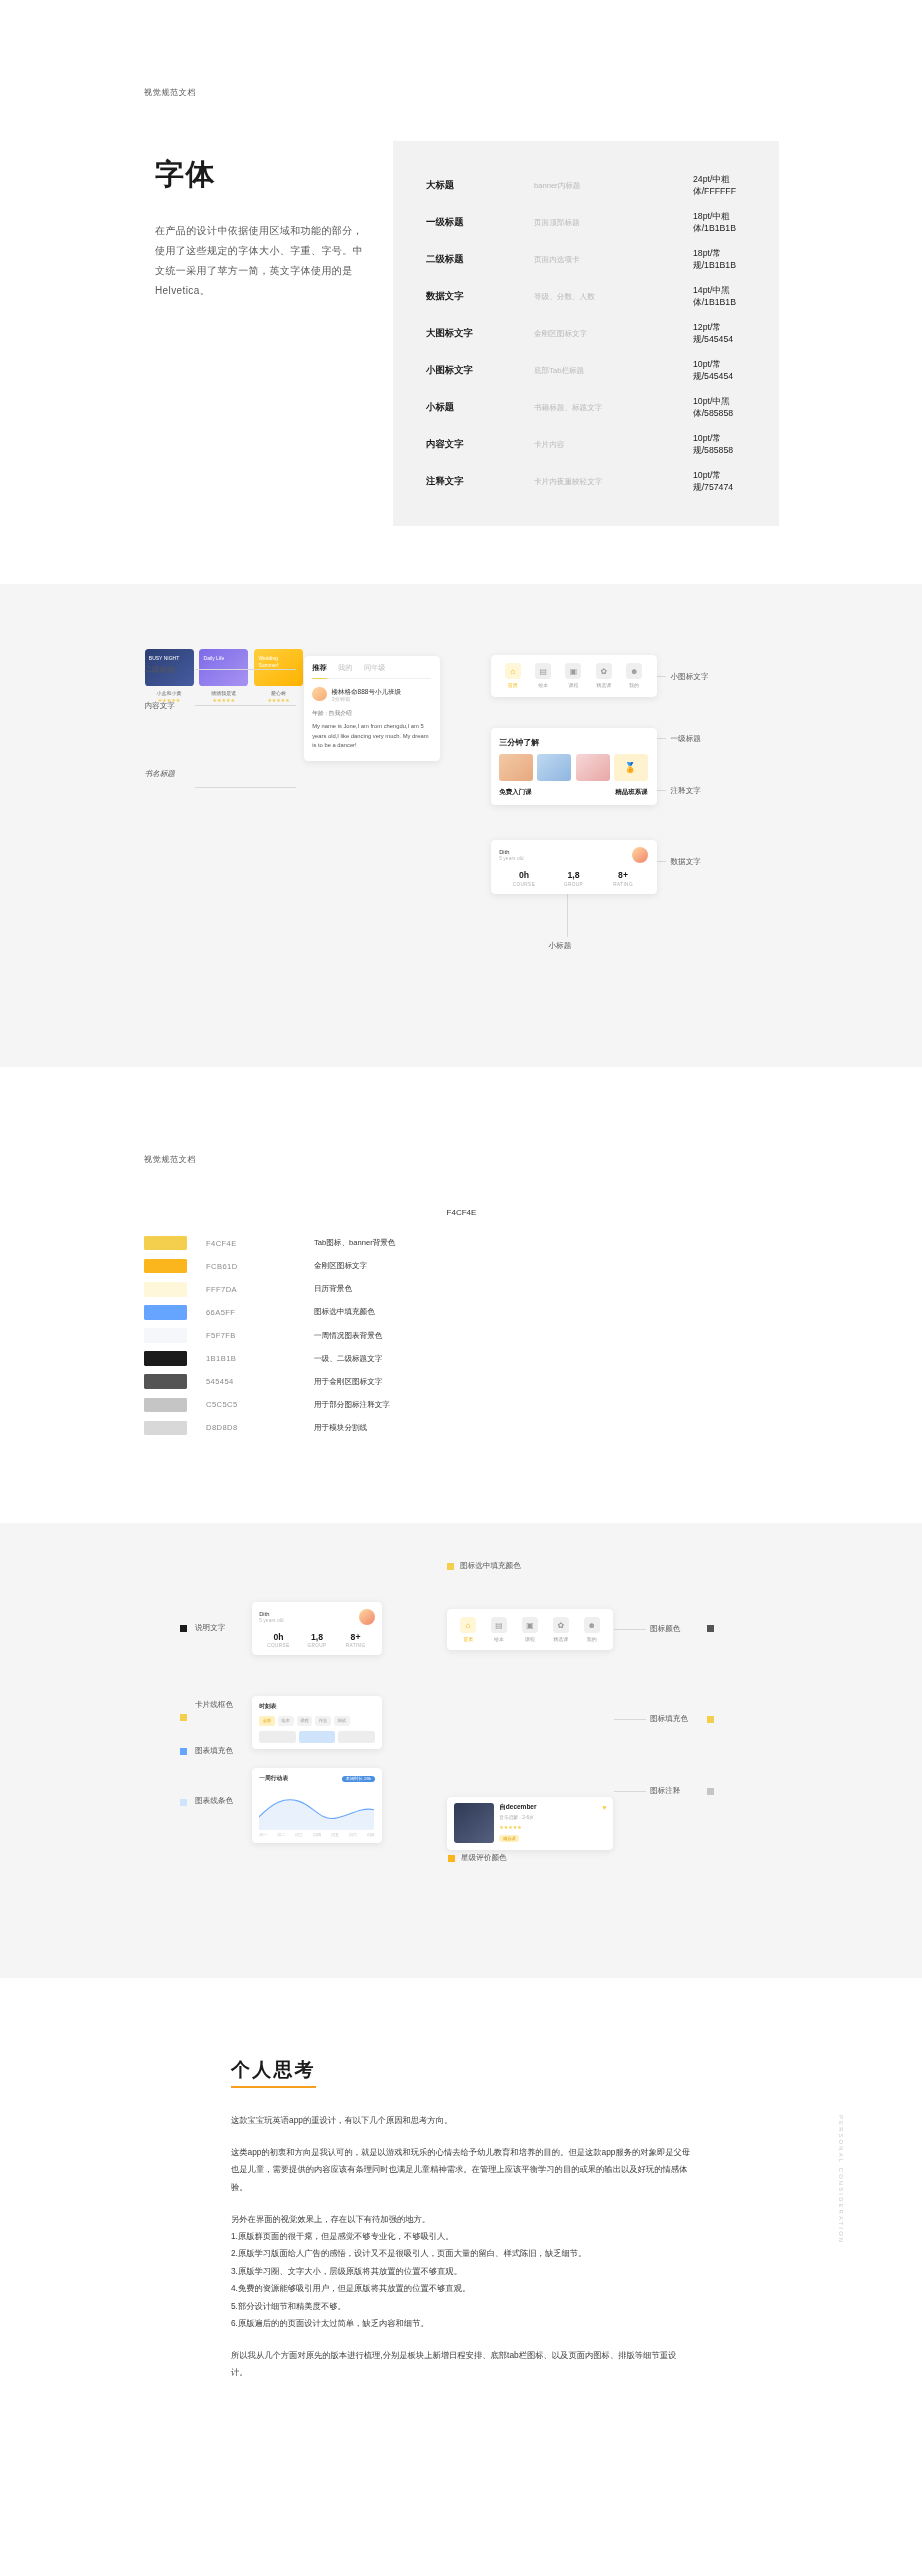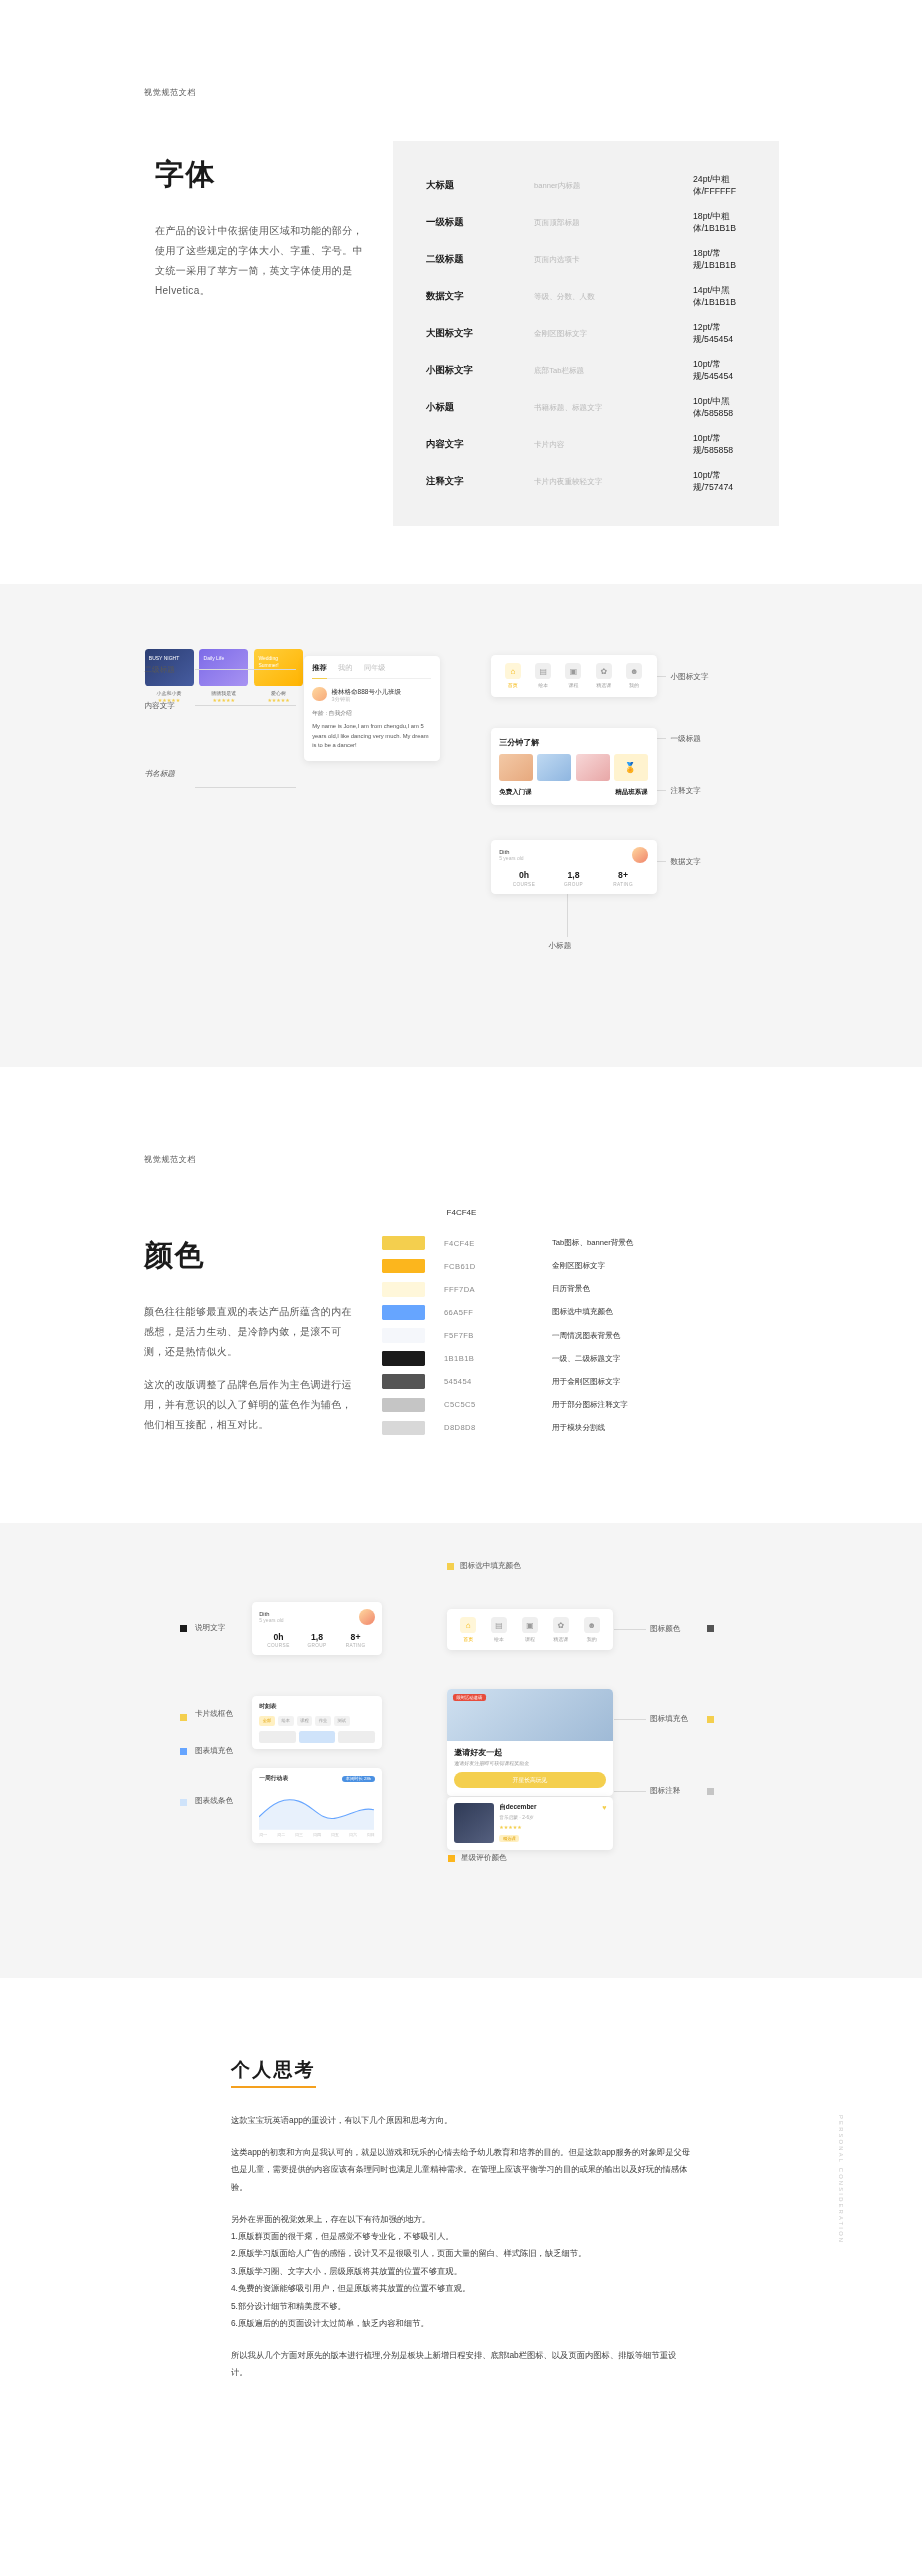--- a/index.html
+++ b/index.html
@@ -396,25 +396,20 @@
       </div>
     </div>
 
   </div>
 </div>
 
 <div class="page sec-white sec3">
   <div class="doc-label">视觉规范文档</div>
   <div class="hex-top">F4CF4E</div>
   <div class="sec3-inner">
-    <div class="sec3-left">
-      <div class="big-title">颜色</div>
-      <div class="para" style="margin-bottom:13px;">颜色往往能够最直观的表达产品所蕴含的内在感想，是活力生动、是冷静内敛，是滚不可测，还是热情似火。</div>
-      <div class="para">这次的改版调整了品牌色后作为主色调进行运用，并有意识的以入了鲜明的蓝色作为辅色，他们相互接配，相互对比。</div>
-    </div>
     <div class="sec3-right">
       <div class="color-row">
         <div class="swatch" style="background:#F4CF4E"></div>
         <div class="chex">F4CF4E</div>
         <div class="cdesc">Tab图标、banner背景色</div>
       </div>
       <div class="color-row">
         <div class="swatch" style="background:#FCB61D"></div>
         <div class="chex">FCB61D</div>
         <div class="cdesc">金刚区图标文字</div>
@@ -461,21 +456,21 @@
 <div class="page sec-gray sec4">
   <div class="sec4-stage">
 
     <div class="sqr" style="left:310px; top:-25px; background:#F4CF4E;"></div>
     <div class="annot" style="left:323px; top:-27px;">图标选中填充颜色</div>
 
     <div class="sqr" style="left:43px; top:37px; background:#1B1B1B;"></div>
     <div class="annot" style="left:58px; top:35px;">说明文字</div>
 
     <div class="sqr" style="left:43px; top:126px; background:#F4CF4E;"></div>
-    <div class="annot" style="left:58px; top:121px;text-align:right;">卡片线框色</div>
+    <div class="annot" style="left:58px; top:112px;text-align:right;">卡片线框色</div>
 
     <div class="sqr" style="left:43px; top:160px; background:#66A5FF;"></div>
     <div class="annot" style="left:58px; top:158px;">图表填充色</div>
 
     <div class="sqr" style="left:43px; top:211px; background:#CFE3FA;"></div>
     <div class="annot" style="left:58px; top:208px;">图表线条色</div>
 
     <div class="annot" style="left:513px; top:36px;">图标颜色</div>
     <div class="sqr" style="left:570px; top:37px; background:#545454;"></div>
     <div class="leader h" style="left:477px; top:41px; width:32px;"></div>
@@ -571,30 +566,20 @@
           <div class="ib-ic">✿</div>
           <div class="ib-lb">精选课</div>
         </div>
         <div class="ib-item">
           <div class="ib-ic">☻</div>
           <div class="ib-lb">我的</div>
         </div>
       </div>
     </div>
 
-    <div class="m-card m-invite">
-      <div class="iv-img">
-        <div class="iv-tag">限时活动邀请</div>
-      </div>
-      <div class="iv-body">
-        <div class="iv-t">邀请好友一起</div>
-        <div class="iv-s">邀请好友注册即可获得课程奖励金</div>
-        <div class="iv-btn">开星长高玩见</div>
-      </div>
-    </div>
 
     <div class="m-card m-course">
       <div class="cs-img"></div>
       <div class="cs-b">
         <div class="cs-t">自december</div>
         <div class="cs-s">音乐启蒙 · 2-6岁</div>
         <div class="cs-stars">★★★★★</div>
         <div class="cs-pill">精选课</div>
       </div>
       <div class="cs-heart">♥</div>

